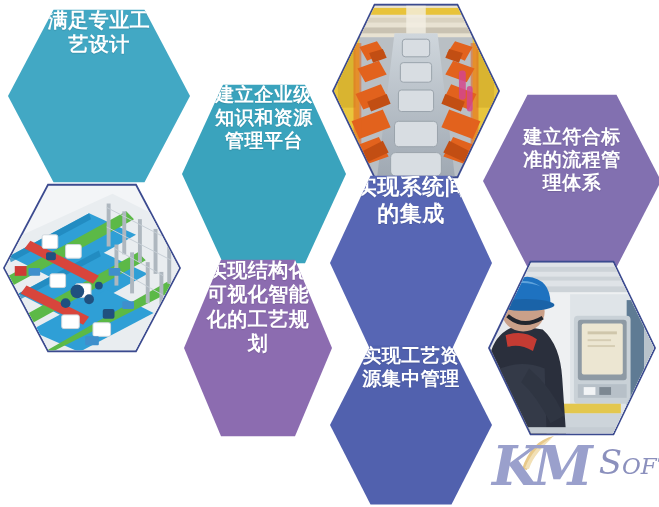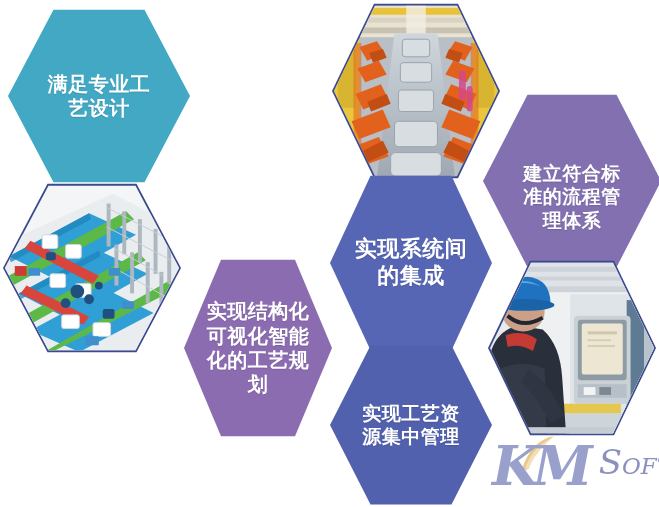--- a/index.html
+++ b/index.html
@@ -15,21 +15,21 @@
     overflow: hidden;
     font-family: "DejaVu Sans", "Liberation Sans", sans-serif;
   }
 
   
   .hex {
     position: absolute;
     -webkit-clip-path: polygon(25% 1%, 75% 1%, 100% 50%, 75% 99%, 25% 99%, 0% 50%);
     clip-path: polygon(25% 1%, 75% 1%, 100% 50%, 75% 99%, 25% 99%, 0% 50%);
     display: flex;
-    align-items: center;
+    align-items: flex-start;
     justify-content: center;
     box-sizing: border-box;
   }
   .hex .label {
     color: #ffffff;
     font-weight: bold;
     text-align: center;
     line-height: 1.22;
     letter-spacing: 0.5px;
     width: 66%;
@@ -97,20 +97,25 @@
 </head>
 <body>
 
 <div id="stage">
 
   <div class="hex" style="left:8px; top:8px; width:182px; height:176px; background:#42a8c4;">
     <div class="label" style="font-size:20px;">满足专业工
 艺设计</div>
   </div>
 
+  <div class="hex" style="left:182px; top:83px; width:164px; height:182px; background:#3aa3bd;">
+    <div class="label" style="font-size:19px; width:78%;">建立企业级
+知识和资源
+管理平台</div>
+  </div>
 
   <div class="hex-photo" style="left:332px; top:2px; width:168px; height:178px; background:#3b4a8f;">
     <div class="inner">
       <svg viewBox="0 0 168 178" preserveAspectRatio="none" aria-hidden="true">
         <defs>
           <linearGradient id="flrG" x1="0" y1="0" x2="0" y2="1">
             <stop offset="0" stop-color="#cfd6dc"></stop>
               <stop offset="1" stop-color="#9fa8b2"></stop>
           </linearGradient>
         </defs>

